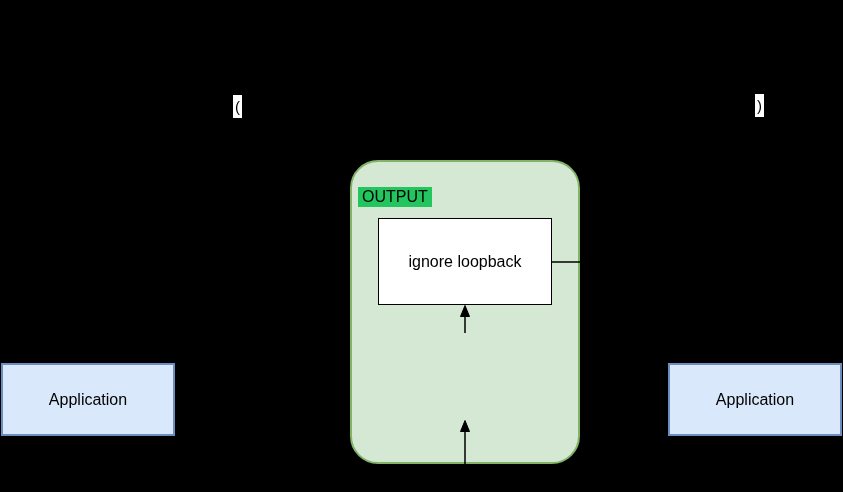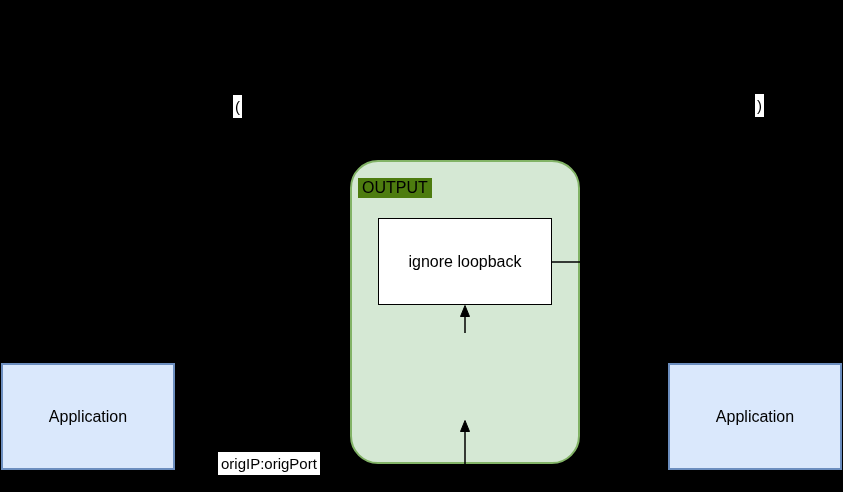--- a/index.html
+++ b/index.html
@@ -25,22 +25,22 @@
     height: 304px;
     background: #d5e8d4;
     border: 2px solid #82b366;
     border-radius: 28px;
     box-sizing: border-box;
     z-index: 1;
   }
   .chain-title {
     position: absolute;
     left: 6px;
-    top: 16px;
-    background: #4d7c0f;
+    top: 25px;
+    background: #22c55e;
     padding: 1px 4px;
     font-size: 16px;
     line-height: 18px;
     white-space: nowrap;
   }
   
   .rule-box {
     position: absolute;
     width: 174px;
     height: 87px;
@@ -52,21 +52,21 @@
     justify-content: center;
     font-size: 16px;
     z-index: 4;
   }
   .rule-loopback { left: 378px; top: 218px; }
   .rule-proxy-user { left: 378px; top: 333px; }
   
   .app-box {
     position: absolute;
     width: 174px;
-    height: 107px;
+    height: 73px;
     background: #dae8fc;
     border: 2px solid #6c8ebf;
     box-sizing: border-box;
     display: flex;
     align-items: center;
     justify-content: center;
     font-size: 16px;
     z-index: 2;
   }
   .app-left { left: 1px; top: 363px; }
@@ -137,15 +137,14 @@
       <path class="edge-head" d="M754 362.5 L749.5 351.5 L758.5 351.5 Z"></path>
     </g>
   </svg>
 
   <div class="rule-box rule-loopback">
     <span>ignore loopback</span>
   </div>
 
   <div class="float-label paren-open">(</div>
   <div class="float-label paren-close">)</div>
-  <div class="float-label orig-label">origIP:origPort</div>
 
 </div>
 
 </body></html>

